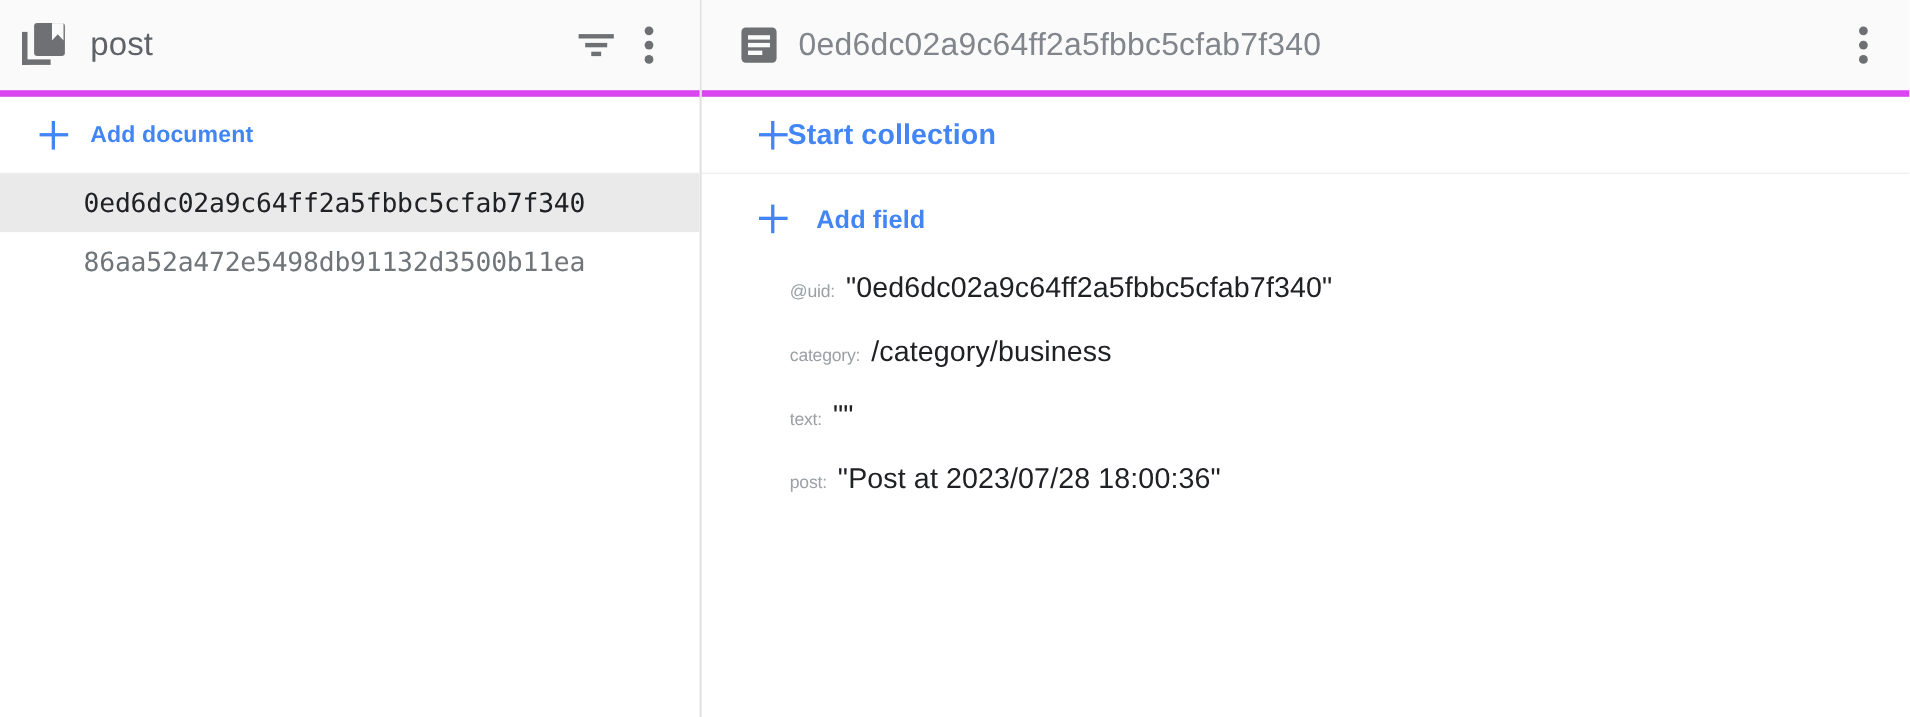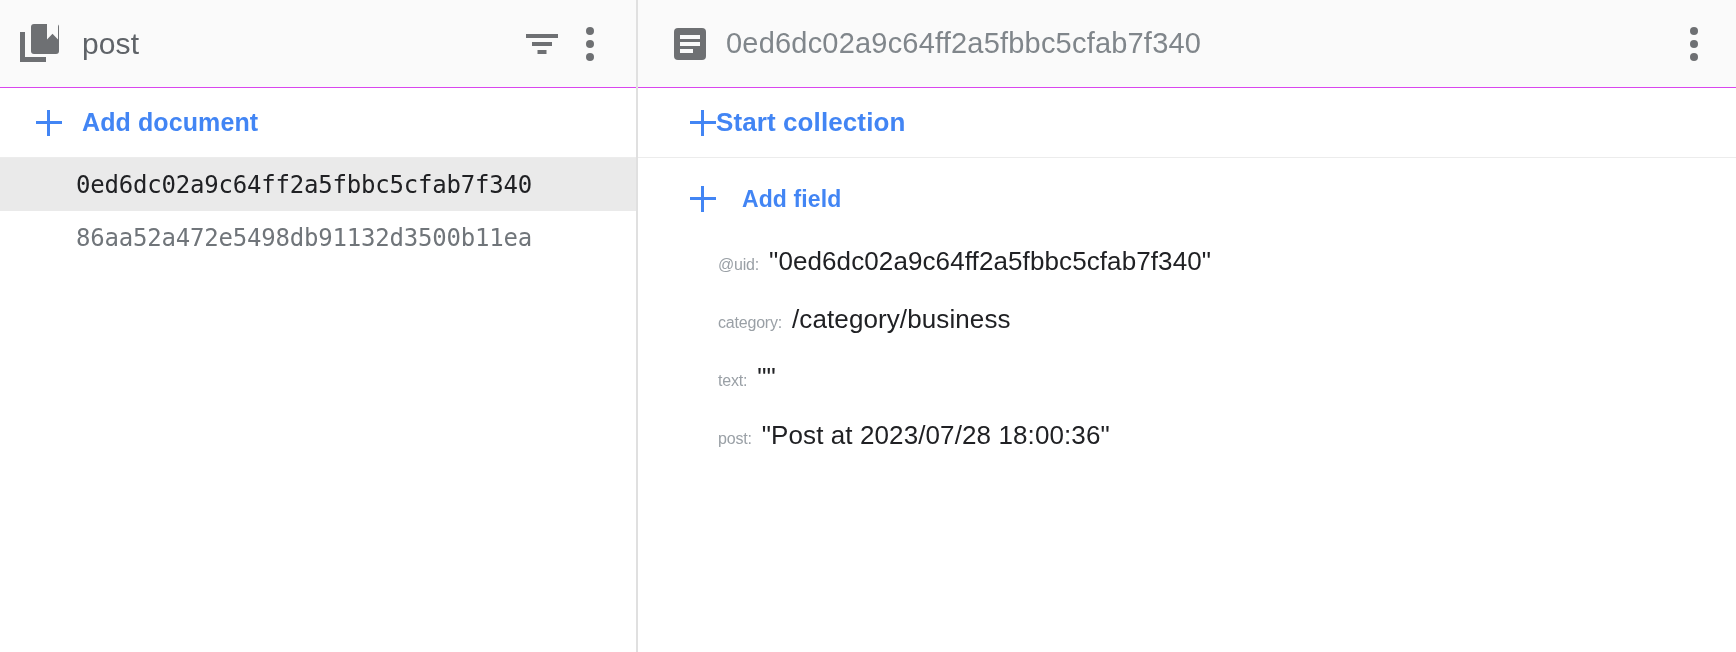--- a/index.html
+++ b/index.html
@@ -32,21 +32,21 @@
   }
   .panel-left  { width: 638px; border-right: 2px solid #e0e0e0; }
   .panel-right { width: 1098px; }
 
   
   .panel-header {
     height: 88px;
     min-height: 88px;
     display: flex;
     align-items: center;
-    border-bottom: 1px solid #d946ef;
+    border-bottom: 6px solid #d946ef;
     background: #fafafa;
     box-sizing: border-box;
   }
   .panel-header.left  { padding: 0 22px 0 20px; }
   .panel-header.right { padding: 0 18px 0 36px; }
 
   .header-title {
     font-size: 30px;
     font-weight: 400;
     color: #5f6368;
@@ -144,21 +144,21 @@
   .action-row .label {
     color: #4285f4;
     font-weight: 700;
     white-space: nowrap;
   }
   .action-add-document {
     height: 70px; min-height: 70px;
     padding-left: 36px;
     border-bottom: 1px solid #ececec;
   }
-  .action-add-document .label { font-size: 25px; margin-left: 20px; letter-spacing: .1px; }
+  .action-add-document .label { font-size: 21px; margin-left: 20px; letter-spacing: .1px; }
 
   .action-start-collection {
     height: 70px; min-height: 70px;
     padding-left: 52px;
     border-bottom: 1px solid #ececec;
   }
   .action-start-collection .label { font-size: 26px; letter-spacing: .1px; }
 
   .action-add-field {
     height: 74px; min-height: 74px;

